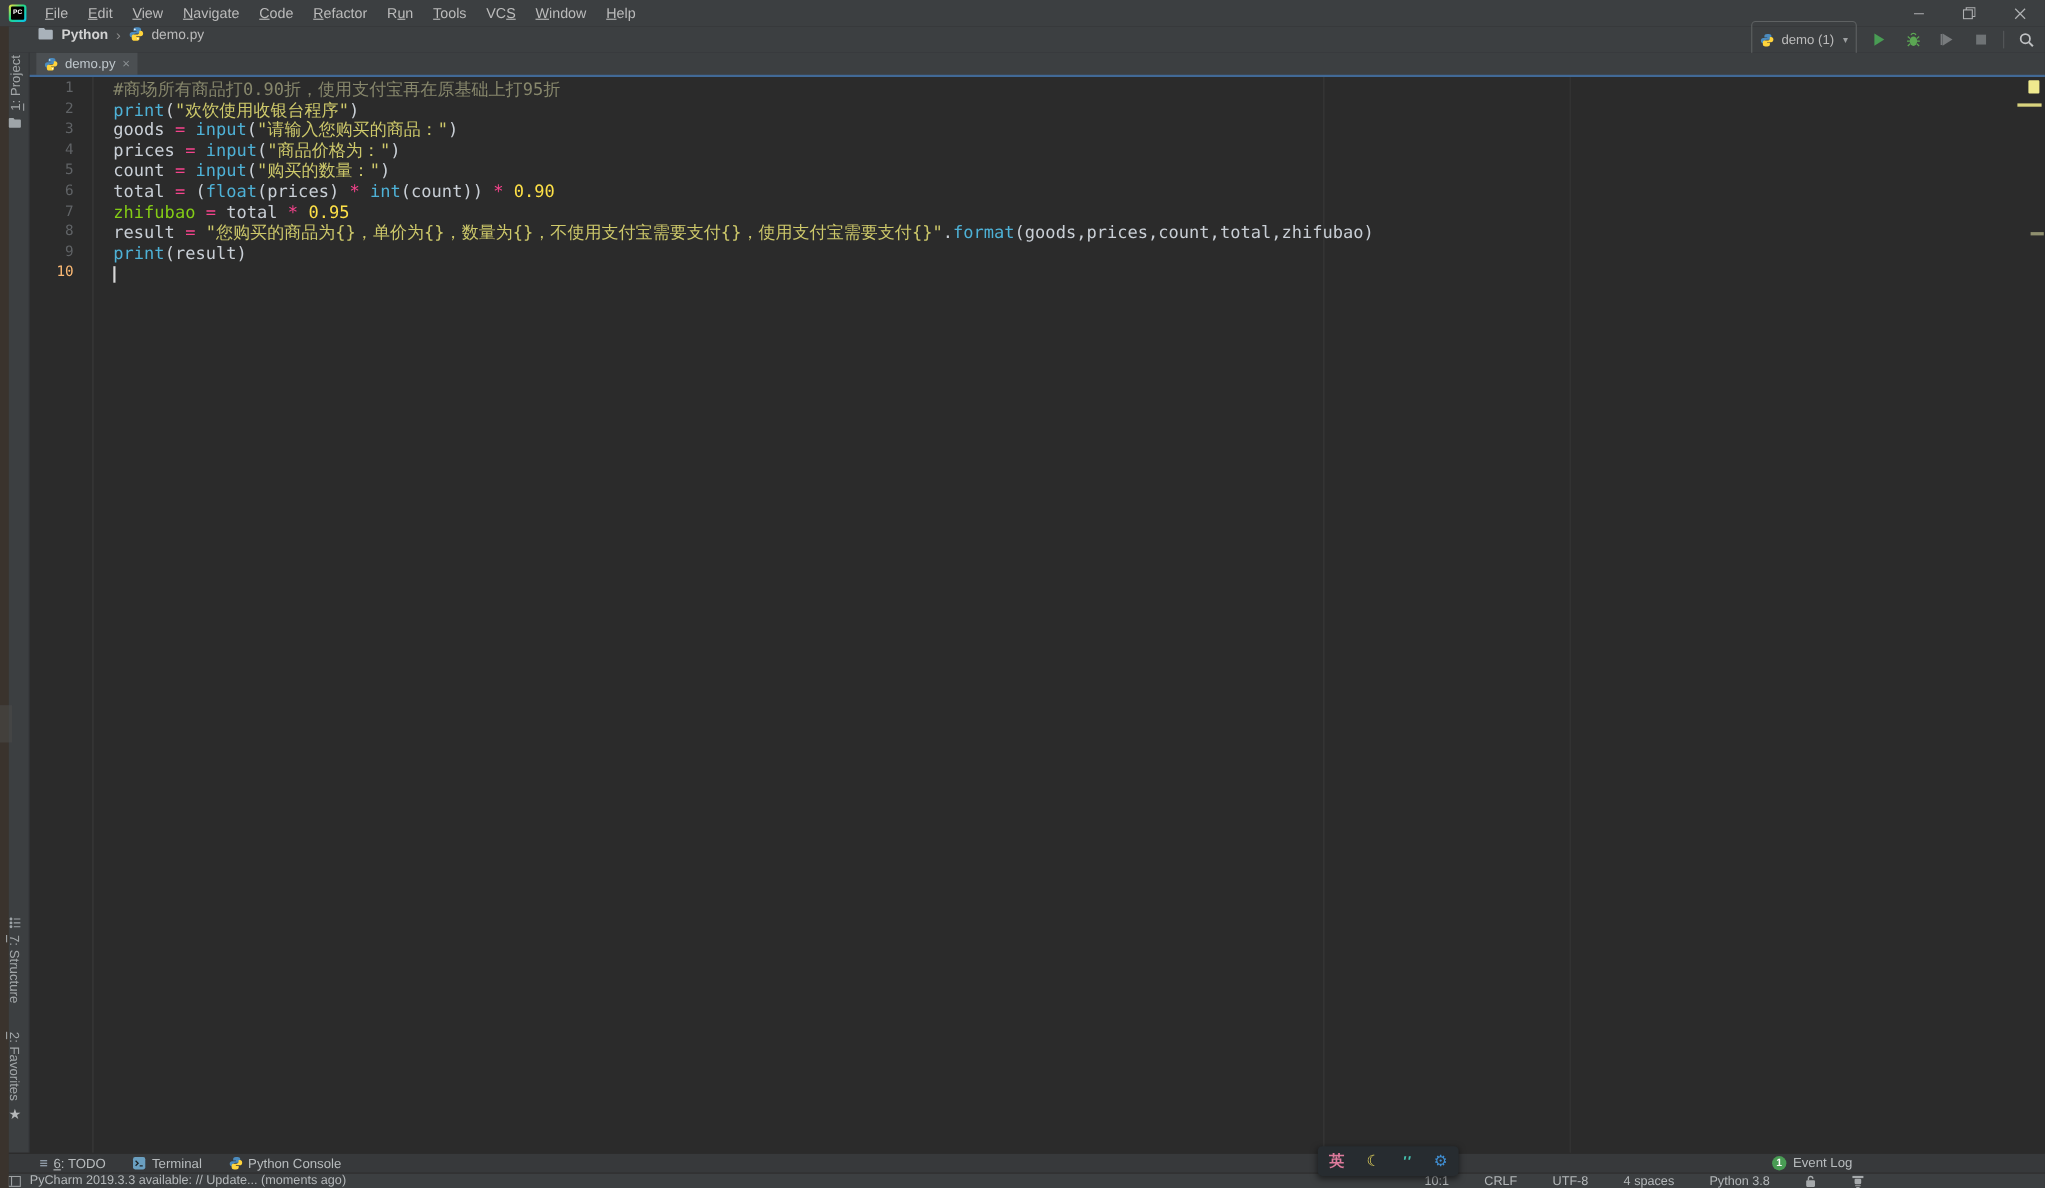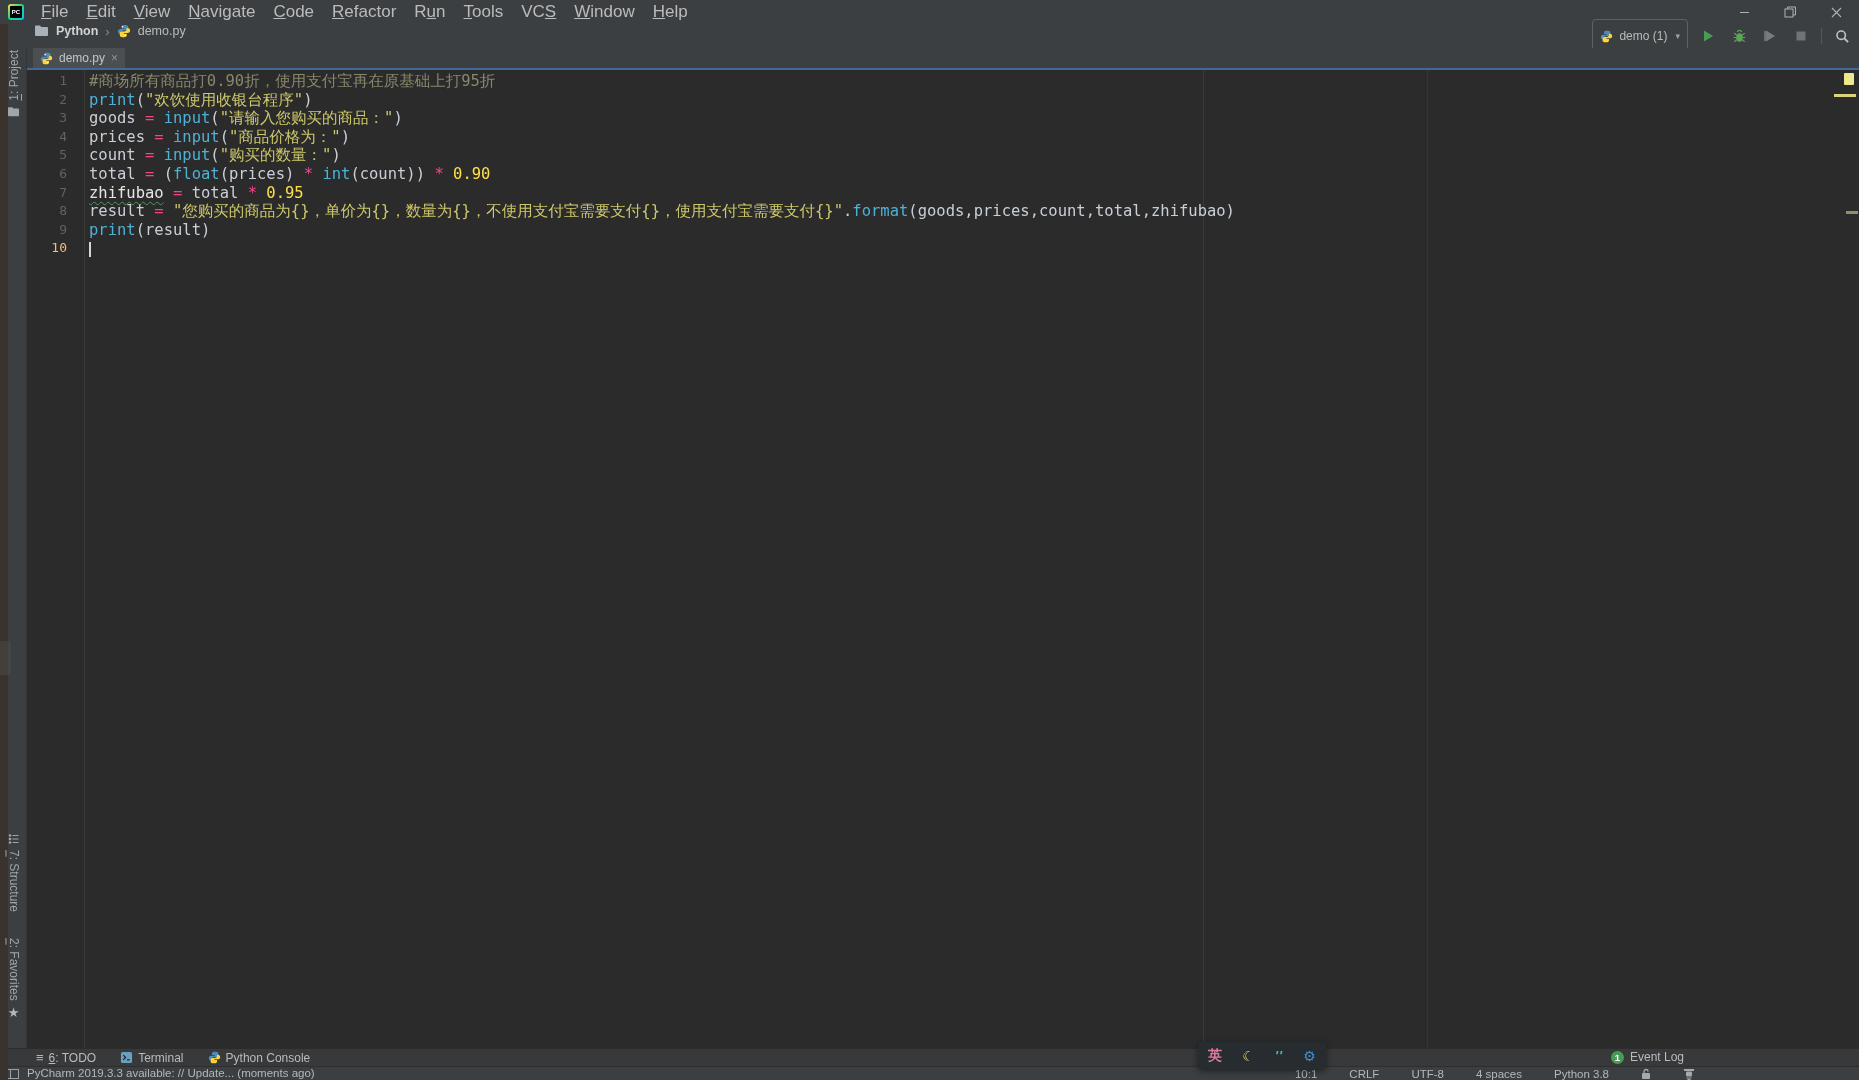--- a/index.html
+++ b/index.html
@@ -5,21 +5,21 @@
   *{margin:0;padding:0;box-sizing:border-box}
   html,body{background:#2B2B2B}
   body{font-family:"Liberation Sans","DejaVu Sans",sans-serif;color:#BBBBBB;overflow:hidden}
   .app{position:relative;width:1859px;height:1080px;background:#2B2B2B;overflow:hidden}
 
   
   .titlebar{position:absolute;left:0;top:0;width:100%;height:24px;background:#3C3F41;display:flex;align-items:center}
   .app-icon{width:16px;height:16px;margin-left:8px;border-radius:3px;background:linear-gradient(135deg,#f7e13c,#21d789 45%,#07c3f2);display:flex;align-items:center;justify-content:center;flex:0 0 auto}
   .app-icon i{font-style:normal;display:block;width:12px;height:12px;background:#000;color:#fff;font-size:6px;font-weight:bold;line-height:12px;text-align:center;border-radius:1px}
   .menubar{display:flex;margin-left:8px}
-  .menu-item{padding:0 9px;font-size:17px;line-height:24px;color:#BBBBBB;cursor:default}
+  .menu-item{padding:0 9px;font-size:13px;line-height:24px;color:#BBBBBB;cursor:default}
   .menu-item u{text-decoration:underline}
   .win-title{position:absolute;left:573px;top:0;line-height:24px;font-size:13px;color:#848484;white-space:nowrap}
   .win-controls{position:absolute;right:0;top:0;display:flex}
   .win-btn{width:46px;height:24px;display:flex;align-items:center;justify-content:center}
   .win-btn svg{display:block}
 
   
   .toolbar{position:absolute;left:0;top:24px;width:100%;height:24px;background:#3C3F41}
   .breadcrumb{position:absolute;left:34px;top:0;height:24px;display:flex;gap:7px}
   .crumb-root{font-weight:bold;font-size:12.5px;color:#D2D2D2}
@@ -45,29 +45,29 @@
   .vlabel.up{transform:rotate(180deg)}
   .stripe-star{font-size:13px;color:#B5B8BA;line-height:13px}
   .stripe-hl{position:absolute;left:0;top:641px;width:11px;height:34px;background:#4A4A48;z-index:3;opacity:.55}
 
   
   .editor{position:absolute;left:27px;top:70px;right:0;height:978px;background:#2B2B2B}
   .gutter{position:absolute;left:0;top:2px;width:40px;text-align:right;font:13px/18.6px "DejaVu Sans Mono","Liberation Mono",monospace;color:#606366}
   .gut-row{height:18.6px}
   .gut-row.active{color:#fdba74}
   .gut-sep{position:absolute;left:57px;top:0;height:100%;width:1px;background:#3A3A3A}
-  .code{position:absolute;left:62px;top:2px;white-space:pre;font:15.5px/18.6px "DejaVu Sans Mono","Liberation Mono",monospace;color:#C9CFD6}
+  .code{position:absolute;left:76px;top:2px;white-space:pre;font:15.5px/18.6px "DejaVu Sans Mono","Liberation Mono",monospace;color:#C9CFD6}
   .code-row{height:18.6px}
   .tk-cm{color:#87876C}
   .tk-b{color:#4EB1D6}
   .tk-op{color:#F5438C}
   .tk-s{color:#CDC86A}
   .tk-n{color:#fde047}
   .tk-p{color:#C9CFD6}
-  .tk-typo{color:#e5e5e5;text-decoration:underline;text-decoration-style:wavy;text-decoration-color:#4E9A57;text-decoration-thickness:1px;text-underline-offset:3px}
+  .tk-typo{color:#84cc16;text-decoration-style:wavy;text-decoration-color:#4E9A57;text-decoration-thickness:1px;text-underline-offset:3px}
   .caret{display:inline-block;width:2px;height:15px;background:#D6D6D6;vertical-align:text-bottom}
   .guide{position:absolute;top:0;height:100%;width:1px;background:#3A3A3A}
   .guide.g1{left:1176px}
   .guide.g2{left:1400px;background:#353535}
   .insp-indicator{position:absolute;left:1817px;top:3px;width:10px;height:12px;background:#EFE98E;border-radius:1px}
   .stripe-mark1{position:absolute;left:1807px;top:24px;width:22px;height:3px;background:#D9D37E}
   .stripe-mark2{position:absolute;left:1819px;top:141px;width:12px;height:3px;background:#8F8F6E}
 
   
   .bottombar{position:absolute;left:0;top:1048px;width:100%;height:18px;background:#37393B;border-top:1px solid #2C2C2C;display:flex;align-items:center;font-size:12px;color:#B8BCBE}

